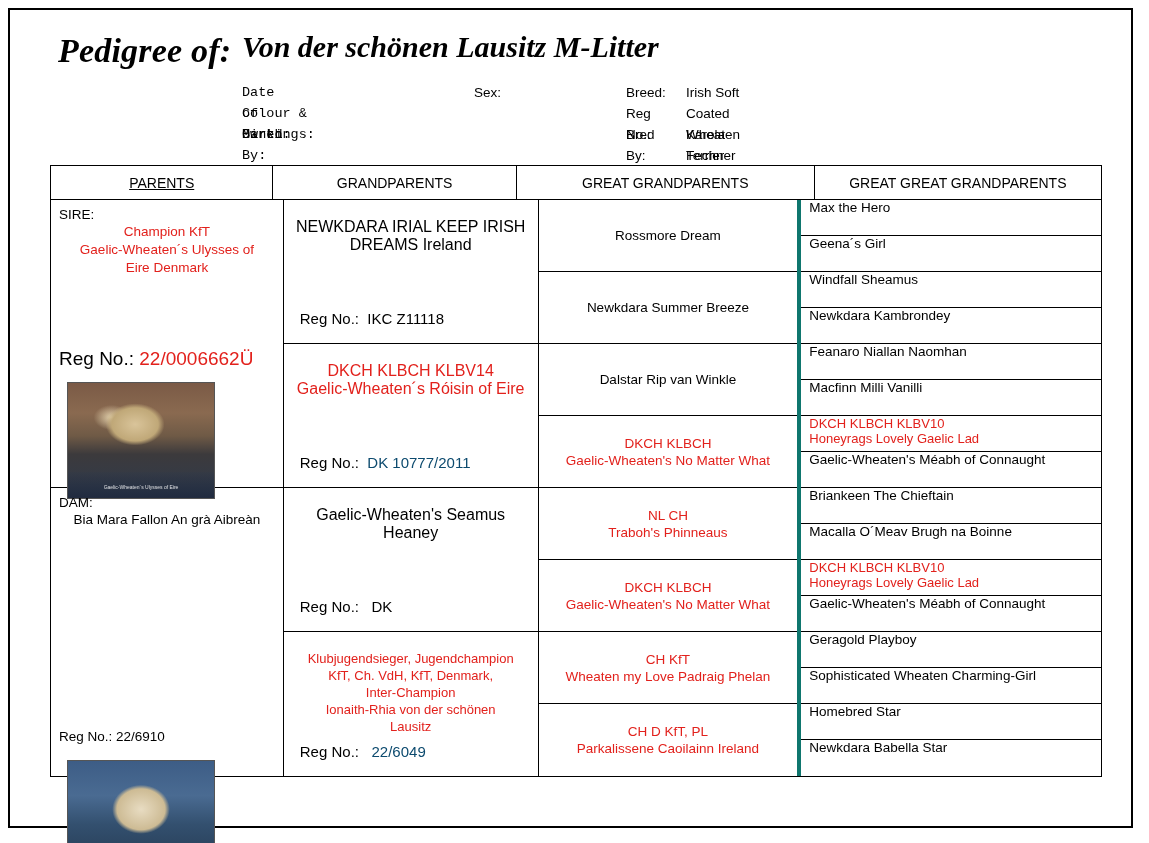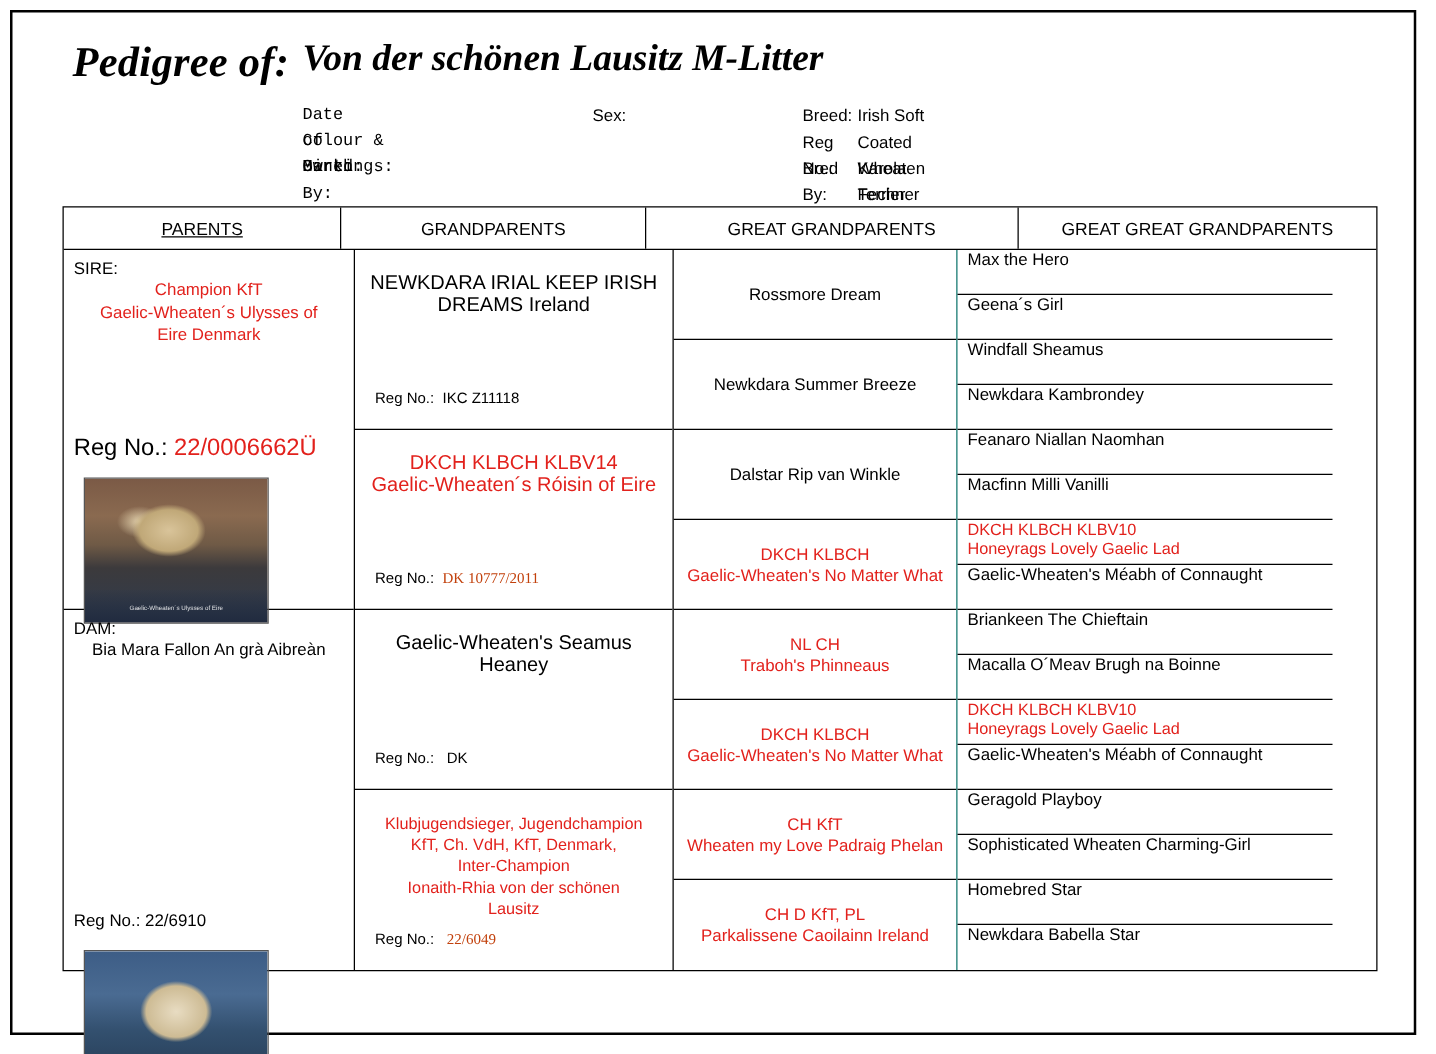--- a/index.html
+++ b/index.html
@@ -53,21 +53,21 @@
   .meta {
     position: absolute;
     left: 232px;
     top: 72px;
     font-size: 13.5px;
     line-height: 21px;
   }
   .meta .row { position: relative; height: 21px; }
   .meta .lbl-a { position: absolute; left: 0; font-family: Liberation Mono, monospace; }
   .meta .lbl-b { position: absolute; left: 232px; }
-  .meta .lbl-c { position: absolute; left: 384px; margin-left: 16px; }
+  .meta .lbl-c { position: absolute; left: 384px; }
   .meta .val-c { position: absolute; left: 444px; }
 
   
   .chart {
     position: absolute;
     left: 40px;
     top: 155px;
     width: 1052px;
     border: 1px solid #000;
     box-sizing: border-box;
@@ -85,21 +85,21 @@
   .ch-c1 { width: 233px; border-right: 1px solid #000; text-decoration: underline; }
   .ch-c2 { width: 255px; border-right: 1px solid #000; }
   .ch-c3 { width: 312px; border-right: 1px solid #000; }
   .ch-c4 { width: 300px; }
 
   .chart-body {
     display: flex;
   }
   .col1 { width: 233px; border-right: 1px solid #000; box-sizing: border-box; }
   .col2 { width: 255px; border-right: 1px solid #000; box-sizing: border-box; }
-  .col3 { width: 227px; border-right: 1px solid #0f766e; box-sizing: border-box; }
+  .col3 { width: 263px; border-right: 4px solid #0f766e; box-sizing: border-box; }
   .col4 { width: 300px; box-sizing: border-box; }
 
   .cell {
     box-sizing: border-box;
     position: relative;
     padding: 6px 8px;
     font-size: 13.5px;
     line-height: 17px;
   }
   .b-bot { border-bottom: 1px solid #000; }
@@ -177,23 +177,23 @@
     text-align: center;
     font-size: 16px;
     line-height: 18px;
     padding-top: 12px;
   }
   .gp-name.small { font-size: 13px; line-height: 17px; }
   .gp-reg {
     position: absolute;
     left: 16px;
     bottom: 16px;
-    font-size: 12px;
-  }
-  .gp-reg .rv { color: #c2410c; font-family: Liberation Serif, serif; }
+    font-size: 15px;
+  }
+  .gp-reg .rv { color: #0c4a6e; }
 
   
   .ggp-cell {
     height: 72px;
     display: flex;
     align-items: center;
     justify-content: center;
     text-align: center;
     font-size: 13.5px;
     line-height: 17px;

